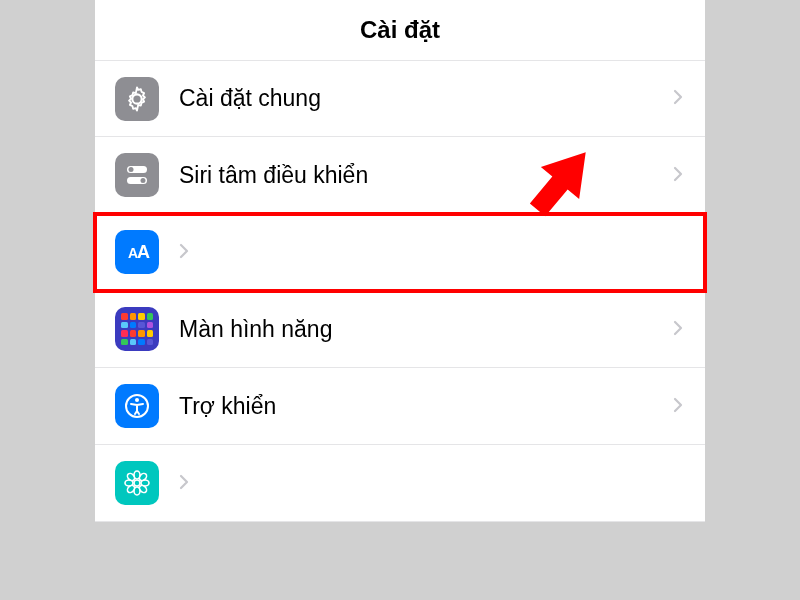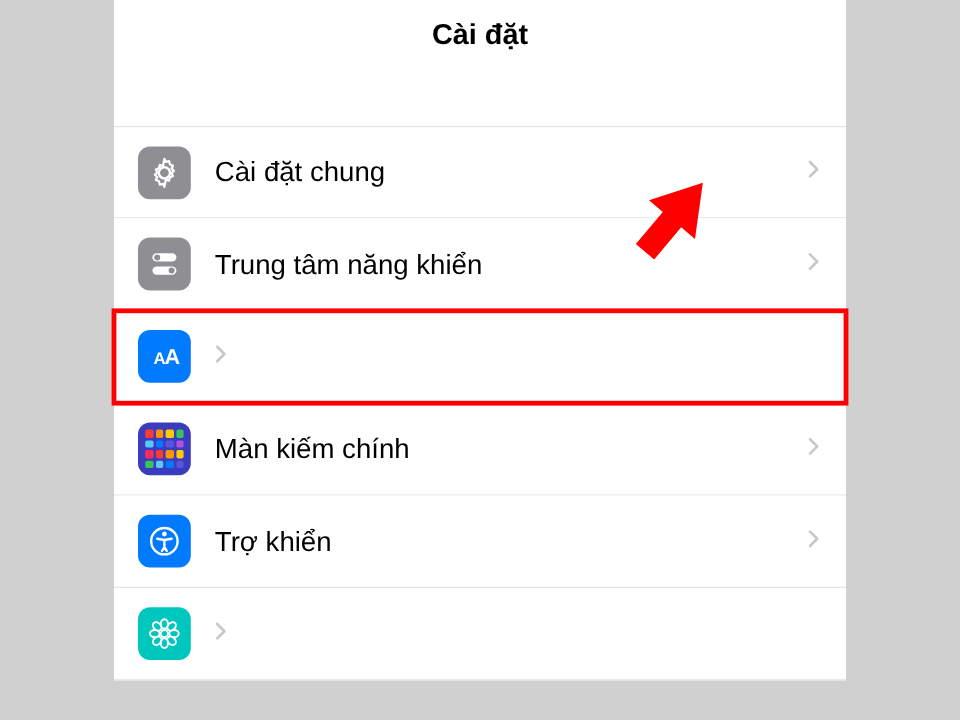--- a/index.html
+++ b/index.html
@@ -33,21 +33,21 @@
   }
   .row {
     display: flex;
     align-items: center;
     height: 77px;
     padding: 0 22px 0 20px;
     border-bottom: 1px solid #e5e5e7;
     background: #fff;
     position: relative;
   }
-  .row:first-child { border-top: 1px solid #e5e5e7; margin-top: 45px; }
+  .row:first-child { border-top: 1px solid #e5e5e7; }
   .row.highlight {
     outline: 4px solid #ff0000;
     outline-offset: -2px;
     z-index: 2;
   }
   .icon-box {
     width: 44px;
     height: 44px;
     border-radius: 10px;
     display: flex;
@@ -118,21 +118,21 @@
 
     <div class="row">
       <div class="icon-box ic-control">
         <svg width="30" height="30" viewBox="0 0 30 30">
           <rect x="5" y="6" width="20" height="7" rx="3.5" fill="#fff"></rect>
           <circle cx="9" cy="9.5" r="2.5" fill="#8e8e93"></circle>
           <rect x="5" y="17" width="20" height="7" rx="3.5" fill="#fff"></rect>
           <circle cx="21" cy="20.5" r="2.5" fill="#8e8e93"></circle>
         </svg>
       </div>
-      <span class="label">Trung tâm năng khiển</span>
+      <span class="label">Siri tâm điều khiển</span>
       <span class="chevron">
         <svg width="10" height="16" viewBox="0 0 10 16">
             <path d="M2 2l6 6-6 6" stroke="#c7c7cc" stroke-width="2.2" fill="none" stroke-linecap="round" stroke-linejoin="round"></path>
           </svg>
       </span>
     </div>
 
     <div class="row highlight">
       <div class="icon-box ic-display">
         <svg width="30" height="30" viewBox="0 0 30 30">
@@ -161,21 +161,21 @@
           <span style="background:#ff2d55"></span>
             <span style="background:#ff3b30"></span>
             <span style="background:#ff9500"></span>
             <span style="background:#ffcc00"></span>
           <span style="background:#34c759"></span>
             <span style="background:#5ac8fa"></span>
             <span style="background:#007aff"></span>
             <span style="background:#5856d6"></span>
         </div>
       </div>
-      <span class="label">Màn kiếm chính</span>
+      <span class="label">Màn hình năng</span>
       <span class="chevron">
         <svg width="10" height="16" viewBox="0 0 10 16">
             <path d="M2 2l6 6-6 6" stroke="#c7c7cc" stroke-width="2.2" fill="none" stroke-linecap="round" stroke-linejoin="round"></path>
           </svg>
       </span>
     </div>
 
     <div class="row">
       <div class="icon-box ic-access">
         <svg width="30" height="30" viewBox="0 0 30 30">

